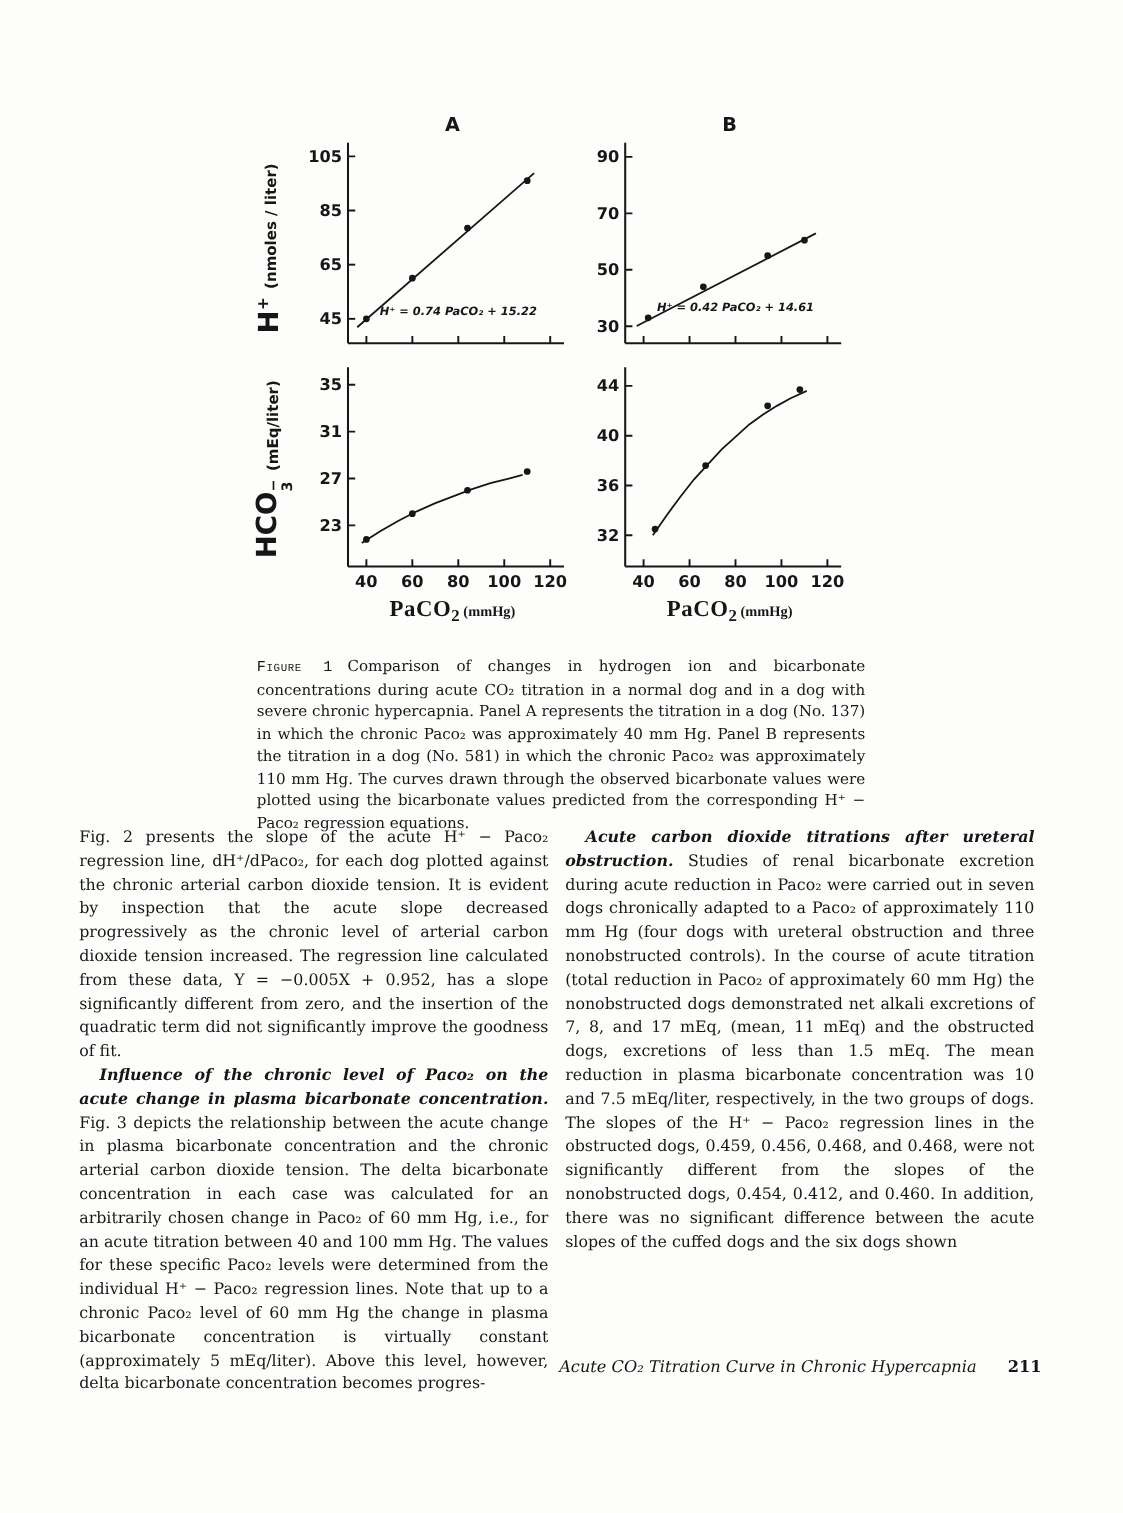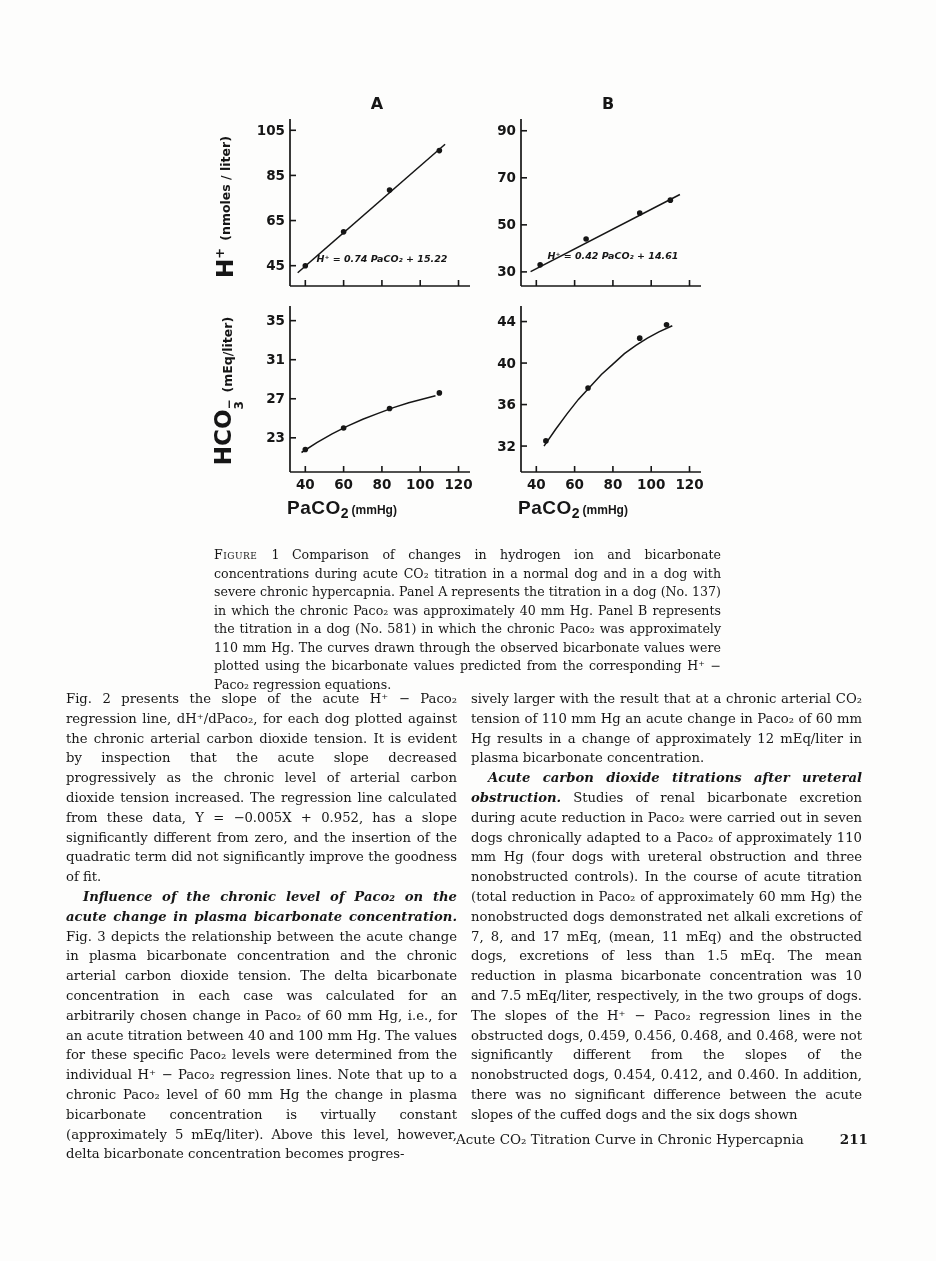--- a/index.html
+++ b/index.html
@@ -14,41 +14,41 @@
   .chart .eq{font-size:9.5px;font-style:italic;font-weight:700;}
   .panel-label{position:absolute;width:180px;text-align:center;
                font:bold 16px "DejaVu Sans", sans-serif;}
   .ylabel{position:absolute;width:200px;height:34px;display:flex;align-items:center;justify-content:center;
           gap:7px;transform:rotate(-90deg);transform-origin:center;white-space:nowrap;
           font-family:"DejaVu Sans", sans-serif;}
   .chem-big{font-size:23px;font-weight:600;}
   .chem-big sup{font-size:13px;}
   .stack{display:inline-flex;flex-direction:column;font-size:12px;line-height:0.85;vertical-align:-2px;font-weight:600;}
   .units{font-size:12.5px;font-weight:600;}
-  .xtitle{position:absolute;width:180px;font-family:Liberation Sans, sans-serif;}
+  .xtitle{position:absolute;width:180px;text-align:center;font-family:Liberation Serif, serif;}
   .xt-main{font-size:19px;font-weight:600;letter-spacing:0.5px;}
   .xt-sub{font-size:14px;font-weight:600;}
   .xt-units{font-size:12px;font-weight:600;margin-left:3px;}
 
   
   .caption{position:absolute;left:214px;top:546px;width:507px;
            font-size:12.6px;line-height:1.47;text-align:justify;}
-  .cap-label{font-variant:small-caps;letter-spacing:0.5px;margin-right:12px;}
+  .cap-label{font-variant:small-caps;letter-spacing:0.5px;margin-right:12px;font-family:Liberation Mono, monospace;}
 
   
   .columns{position:absolute;left:66px;top:689px;width:806px;display:flex;gap:14px;}
   .col{width:391px;font-size:13.2px;line-height:1.5;}
   .col p{margin:0;text-align:justify;}
   .col p.indent{text-indent:17px;}
   .ital{font-style:italic;font-weight:bold;}
 
   
   .footer{position:absolute;top:1131px;right:68px;font-size:13.5px;white-space:nowrap;}
-  .footer .ftitle{}
-  .footer .fpage{font-weight:700;margin-left:36px;text-align:center;}
+  .footer .ftitle{font-style:italic;}
+  .footer .fpage{font-weight:700;margin-left:26px;text-align:center;}
 </style>
 </head>
 <body>
 
 <div class="page">
 
   <div class="panel-label abs" style="left:287px;top:94px;">A</div>
   <div class="panel-label abs" style="left:518px;top:94px;">B</div>
 
   <svg class="chart" width="226" height="187" style="left:250px;top:113px;">
@@ -174,21 +174,20 @@
   <div class="caption">
     <span class="cap-label">Figure 1</span><span>Comparison of changes in hydrogen ion and bicarbonate concentrations during acute CO₂ titration in a normal dog and in a dog with severe chronic hypercapnia. Panel A represents the titration in a dog (No. 137) in which the chronic Paco₂ was approximately 40 mm Hg. Panel B represents the titration in a dog (No. 581) in which the chronic Paco₂ was approximately 110 mm Hg. The curves drawn through the observed bicarbonate values were plotted using the bicarbonate values predicted from the corresponding H⁺ − Paco₂ regression equations.</span>
   </div>
 
   <div class="columns">
     <div class="col">
       <p><span class="ital"></span><span>Fig. 2 presents the slope of the acute H⁺ − Paco₂ regression line, dH⁺/dPaco₂, for each dog plotted against the chronic arterial carbon dioxide tension. It is evident by inspection that the acute slope decreased progressively as the chronic level of arterial carbon dioxide tension increased. The regression line calculated from these data, Y = −0.005X + 0.952, has a slope significantly different from zero, and the insertion of the quadratic term did not significantly improve the goodness of fit.</span></p>
       <p class="indent"><span class="ital">Influence of the chronic level of Paco₂ on the acute change in plasma bicarbonate concentration.</span><span> Fig. 3 depicts the relationship between the acute change in plasma bicarbonate concentration and the chronic arterial carbon dioxide tension. The delta bicarbonate concentration in each case was calculated for an arbitrarily chosen change in Paco₂ of 60 mm Hg, i.e., for an acute titration between 40 and 100 mm Hg. The values for these specific Paco₂ levels were determined from the individual H⁺ − Paco₂ regression lines. Note that up to a chronic Paco₂ level of 60 mm Hg the change in plasma bicarbonate concentration is virtually constant (approximately 5 mEq/liter). Above this level, however, delta bicarbonate concentration becomes progres-</span></p>
     </div>
     <div class="col">
-      <p><span class="ital"></span><span>sively larger with the result that at a chronic arterial CO₂ tension of 110 mm Hg an acute change in Paco₂ of 60 mm Hg results in a change of approximately 12 mEq/liter in plasma bicarbonate concentration.</span></p>
       <p class="indent"><span class="ital">Acute carbon dioxide titrations after ureteral obstruction.</span><span> Studies of renal bicarbonate excretion during acute reduction in Paco₂ were carried out in seven dogs chronically adapted to a Paco₂ of approximately 110 mm Hg (four dogs with ureteral obstruction and three nonobstructed controls). In the course of acute titration (total reduction in Paco₂ of approximately 60 mm Hg) the nonobstructed dogs demonstrated net alkali excretions of 7, 8, and 17 mEq, (mean, 11 mEq) and the obstructed dogs, excretions of less than 1.5 mEq. The mean reduction in plasma bicarbonate concentration was 10 and 7.5 mEq/liter, respectively, in the two groups of dogs. The slopes of the H⁺ − Paco₂ regression lines in the obstructed dogs, 0.459, 0.456, 0.468, and 0.468, were not significantly different from the slopes of the nonobstructed dogs, 0.454, 0.412, and 0.460. In addition, there was no significant difference between the acute slopes of the cuffed dogs and the six dogs shown</span></p>
     </div>
   </div>
 
   <div class="footer">
     <span class="ftitle">Acute CO₂ Titration Curve in Chronic Hypercapnia</span><span class="fpage">211</span>
   </div>
 
 </div>
 

